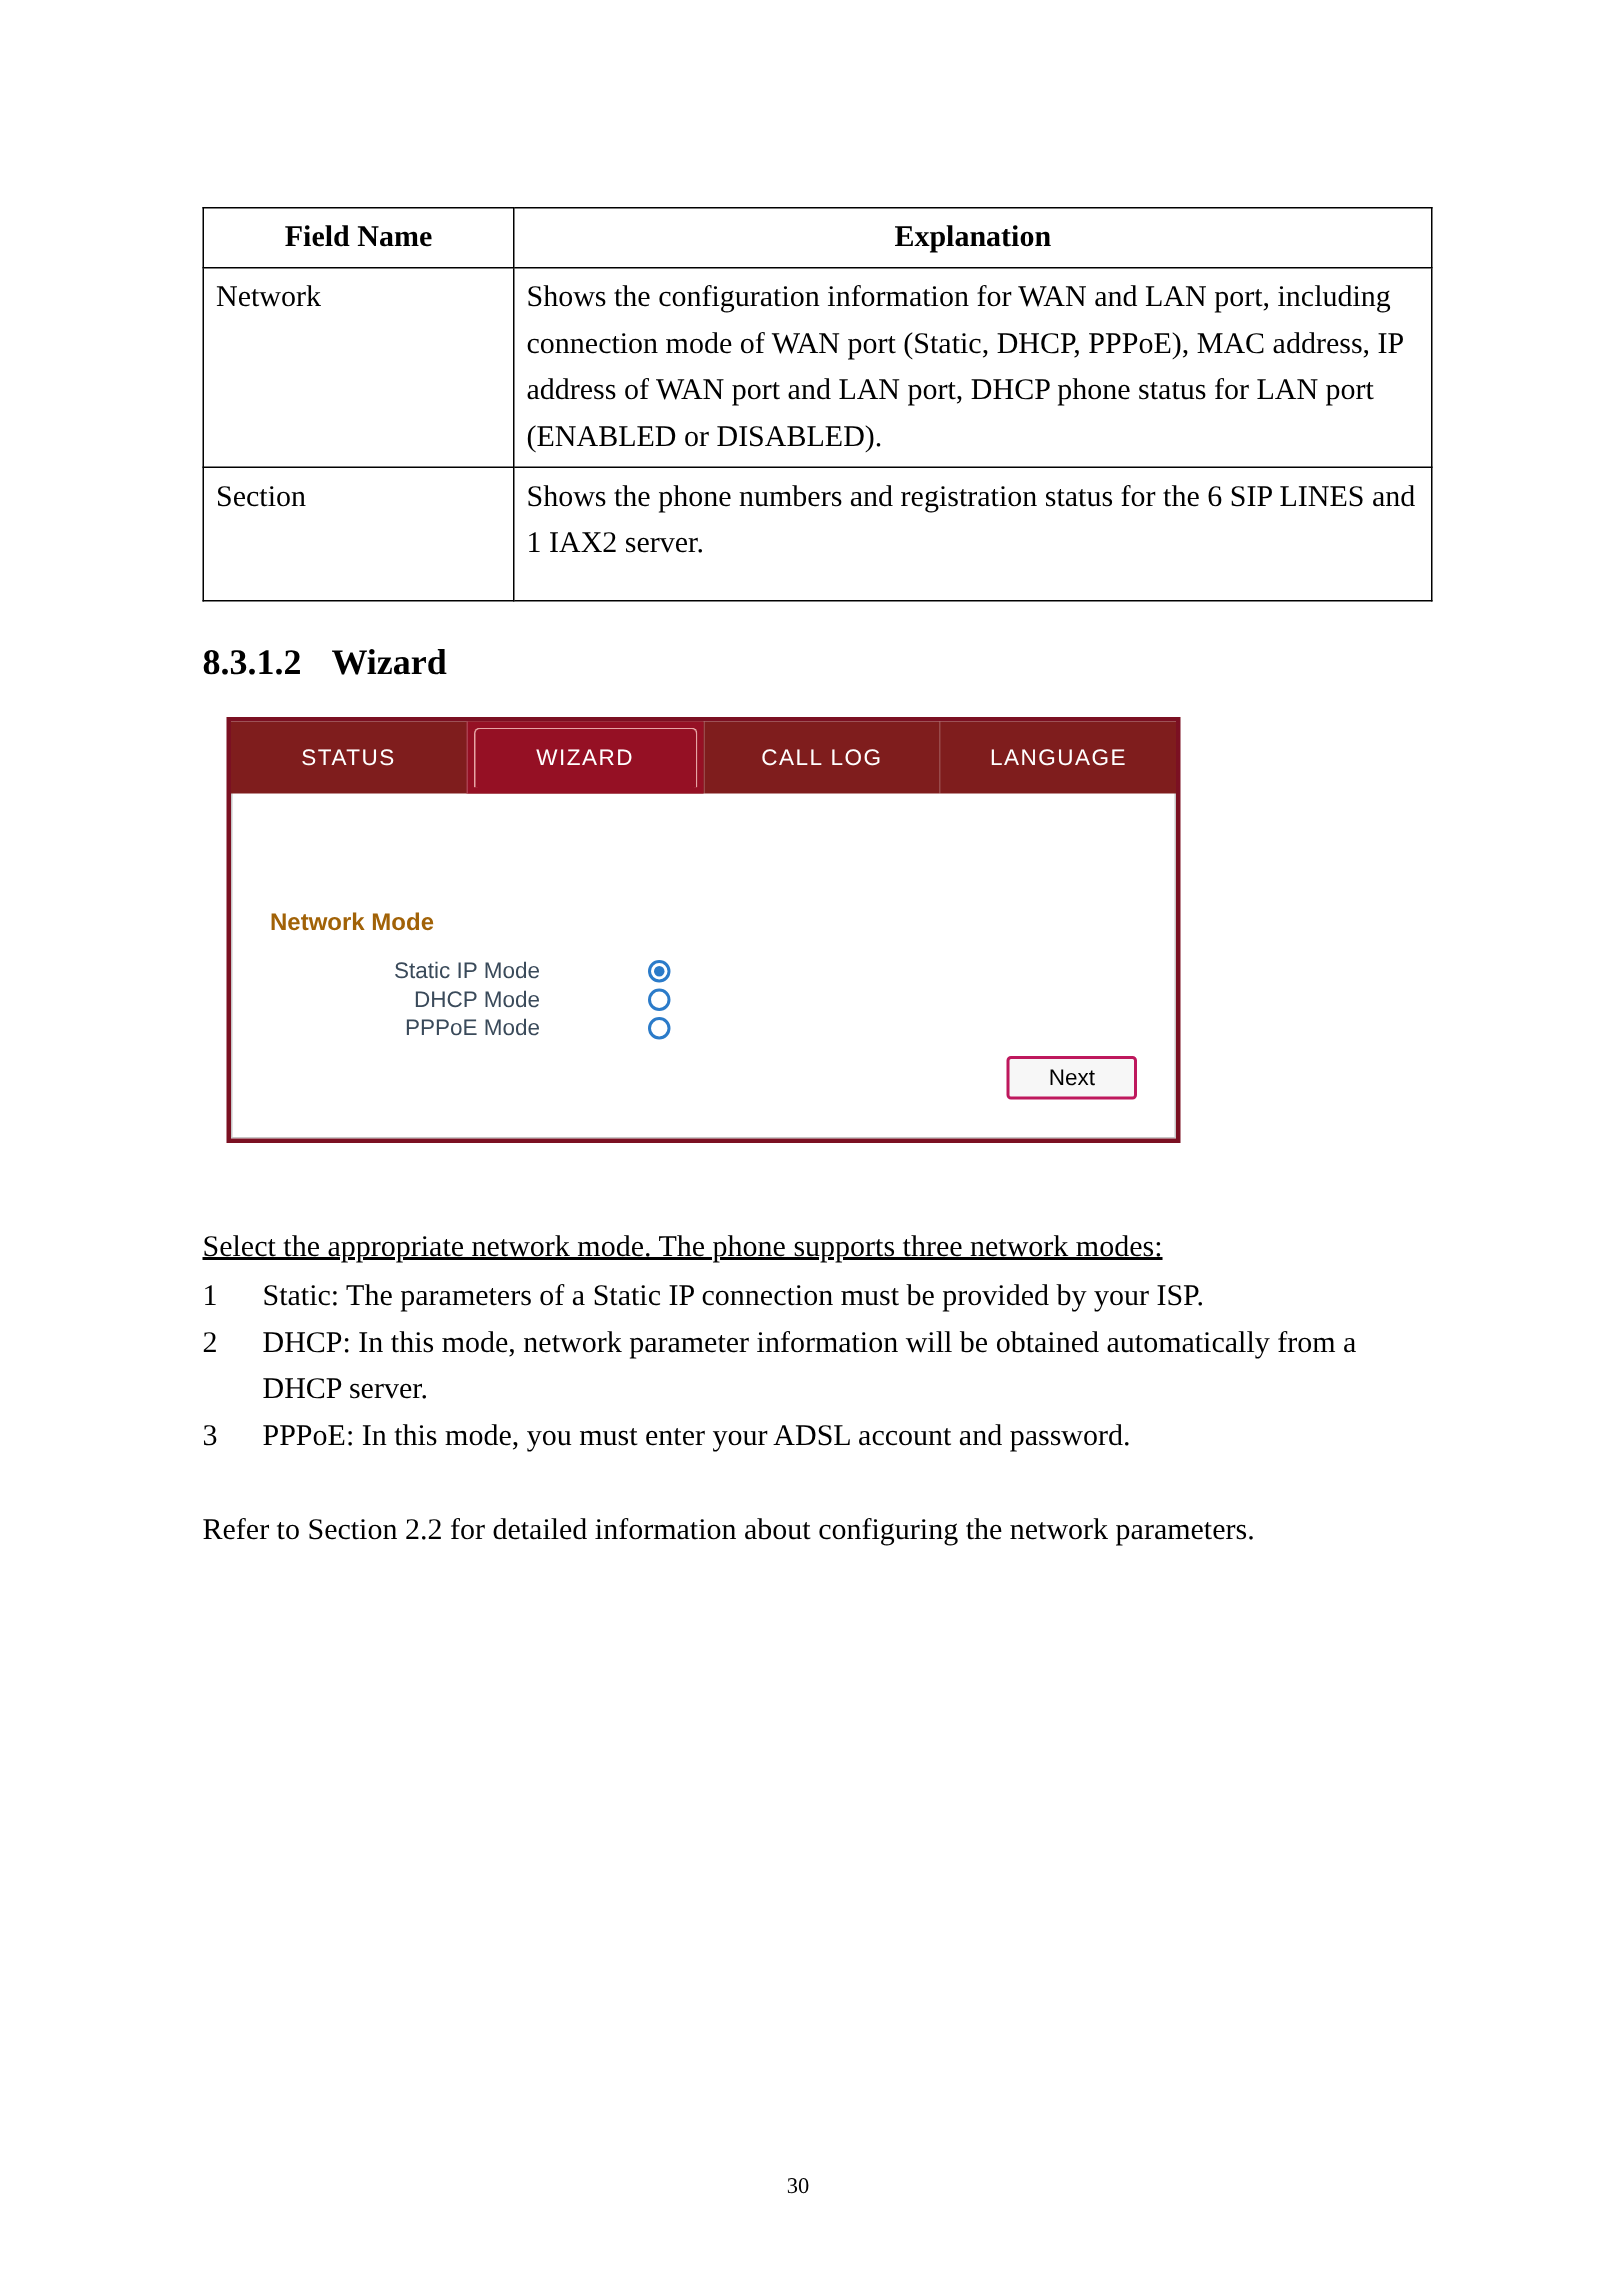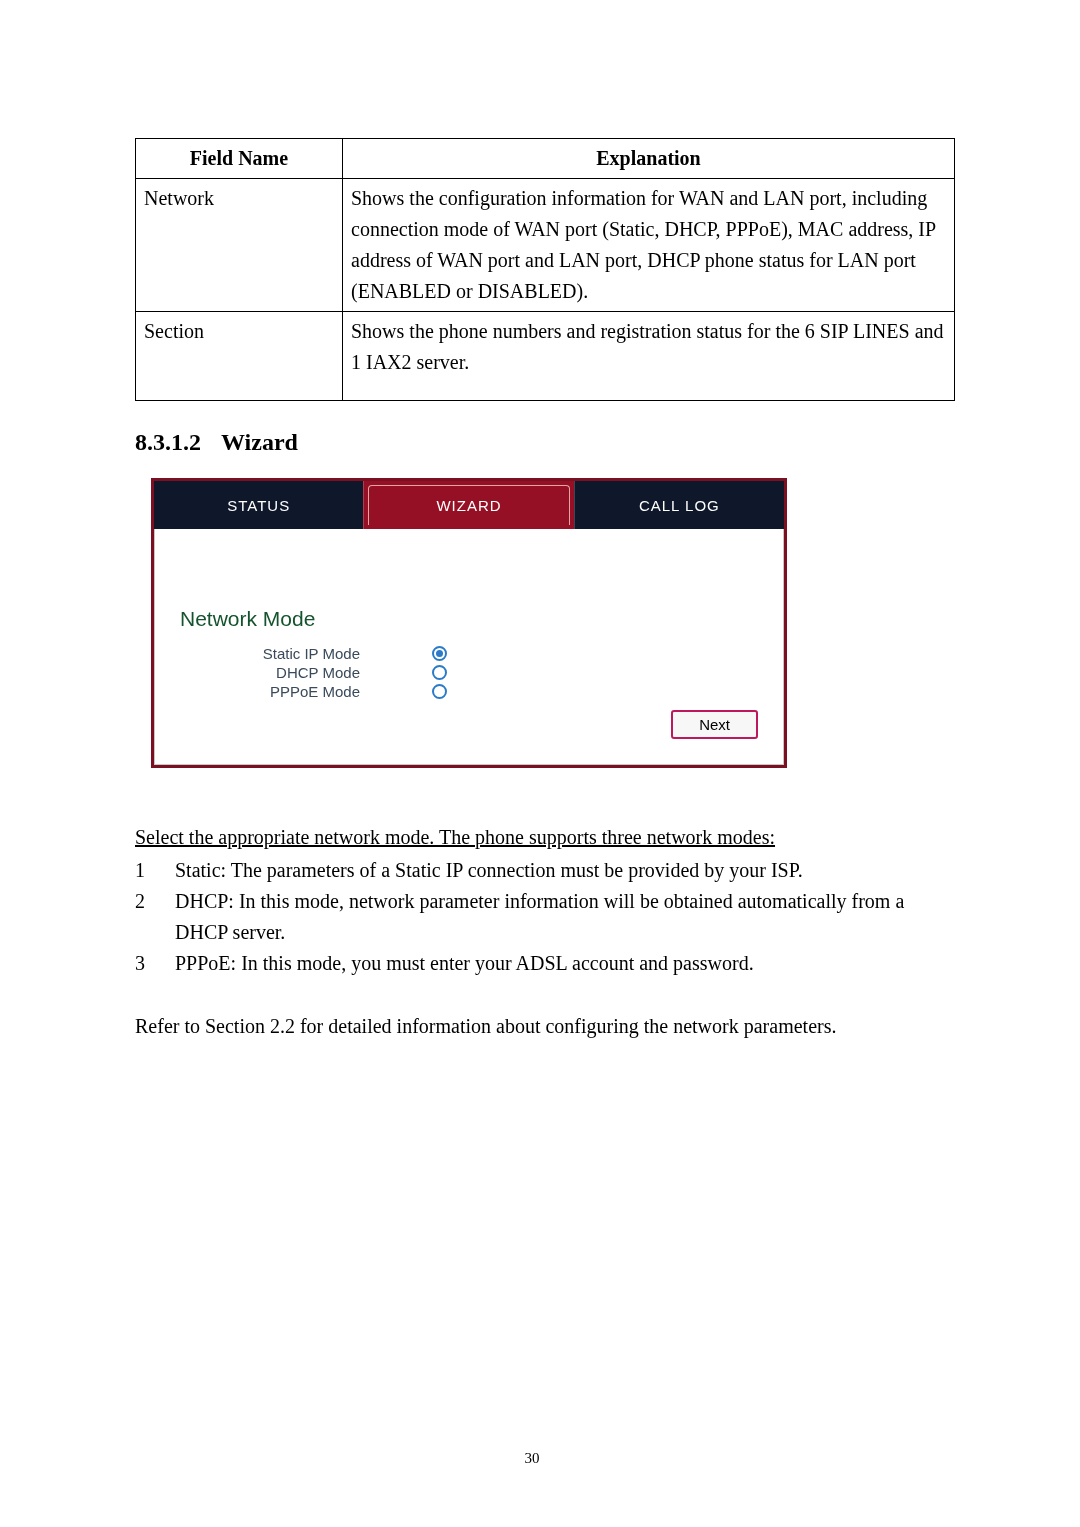--- a/index.html
+++ b/index.html
@@ -45,21 +45,21 @@
     width: 630px;
     margin: 0 0 0 16px;
     border: 3px solid #7b1022;
     background: #fff;
     box-shadow: 0 0 0 1px #c7c7c7 inset;
     font-family: Verdana, Geneva, Tahoma, sans-serif;
   }
   .wizard-tabs {
     display: flex;
     height: 48px;
-    background: #0f172a;
+    background: #7f1d1d;
   }
   .wtab {
     flex: 1;
     display: flex;
     align-items: center;
     justify-content: center;
     color: #fff;
     font-size: 15px;
     letter-spacing: 1px;
     cursor: pointer;
@@ -75,23 +75,23 @@
     inset: 4px;
     border: 1px solid #e6a5a5;
     border-bottom: none;
     border-radius: 4px 4px 0 0;
     pointer-events: none;
   }
   .wizard-body {
     padding: 78px 26px 26px 26px;
   }
   .wbody-title {
-    font-weight: normal;
-    font-size: 21px;
-    color: #14532d;
+    font-weight: bold;
+    font-size: 16px;
+    color: #a16207;
     margin-bottom: 14px;
   }
   .radio-row {
     display: flex;
     align-items: center;
     font-size: 15px;
     color: #3a4a5a;
     margin: 2px 0;
     gap: 48px;
   }
@@ -167,20 +167,21 @@
 
   <div class="sec-heading">
     <span class="num">8.3.1.2</span><span>Wizard</span>
   </div>
 
   <div class="wizard-shot">
     <div class="wizard-tabs">
       <div class="wtab">STATUS</div>
       <div class="wtab active">WIZARD</div>
       <div class="wtab">CALL LOG</div>
+      <div class="wtab">LANGUAGE</div>
     </div>
     <div class="wizard-body">
       <div class="wbody-title">Network Mode</div>
 
       <div class="radio-row">
         <span class="rlabel">Static IP Mode</span>
         <span class="radio checked"></span>
       </div>
       <div class="radio-row">
         <span class="rlabel">DHCP Mode</span>

